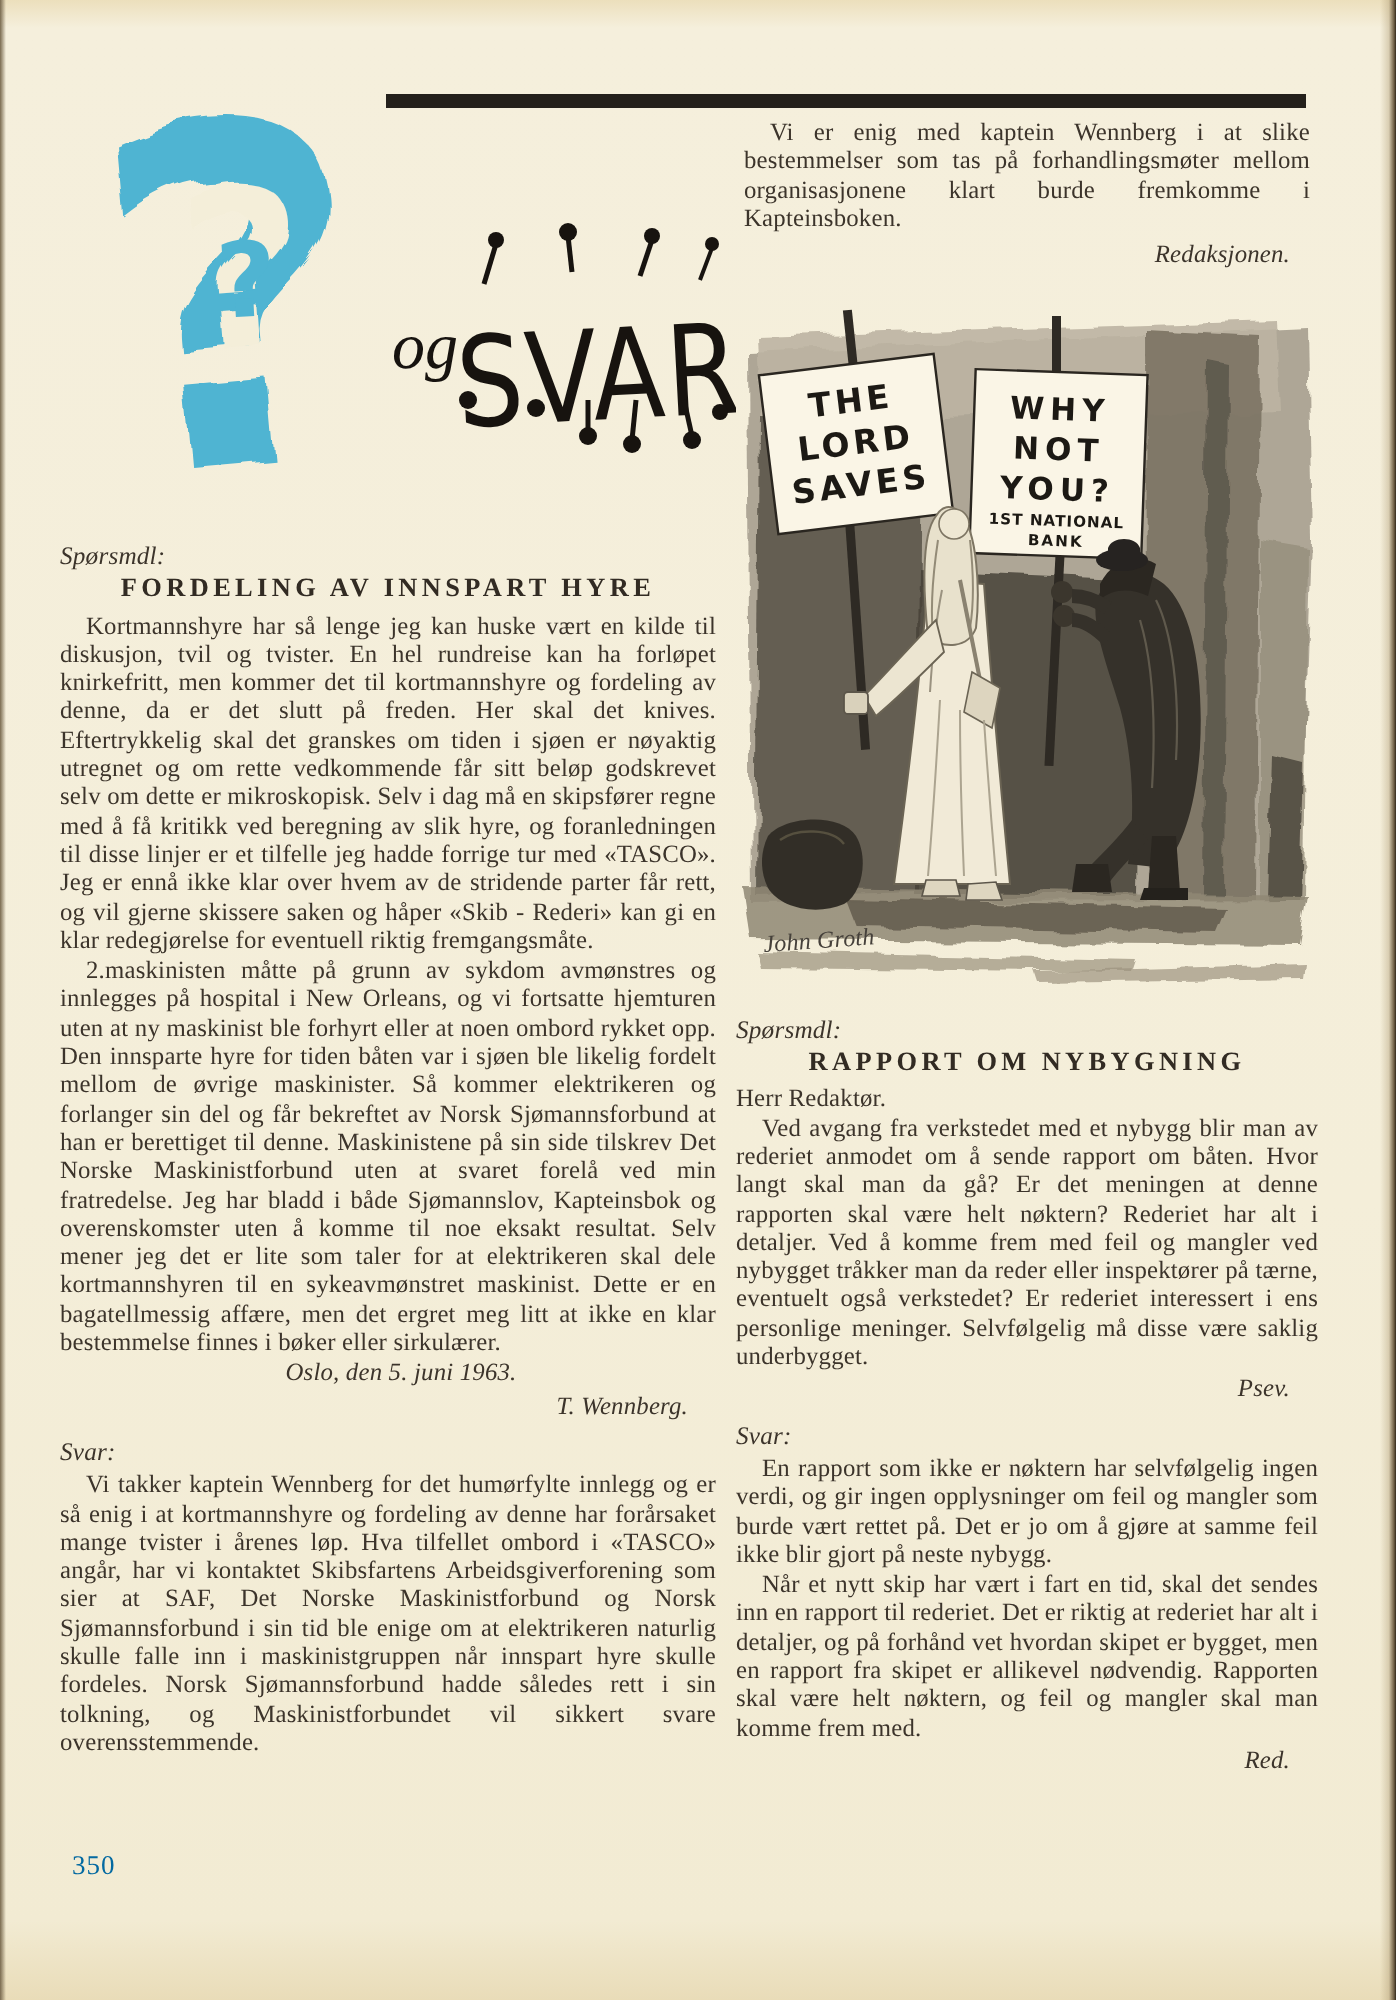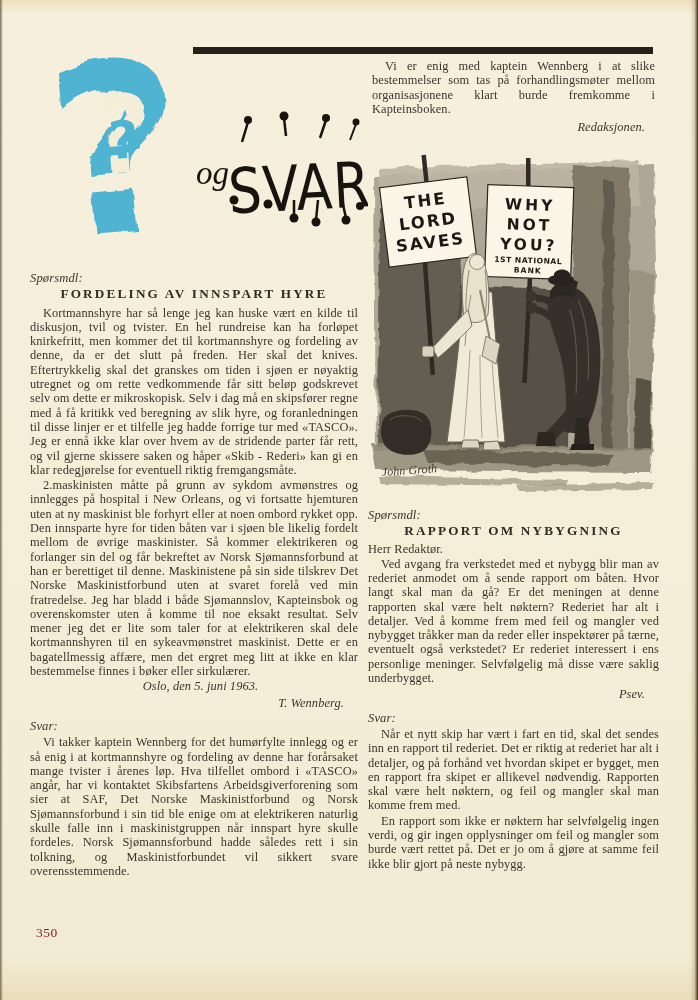--- a/index.html
+++ b/index.html
@@ -24,21 +24,21 @@
   .q-label{font-style:italic;font-size:12.6px;text-align:left;margin:0 0 2px 0;}
   .sec-heading{font-weight:bold;font-size:13.2px;letter-spacing:2.2px;text-align:center;margin:2px 0 4px 0;color:#322b23;}
   .body-p{margin:4px;text-indent:13px;}
   .paras p{margin:0 0 1px 0;}
   .date-line{margin:0;text-indent:13px;text-align:center;font-style:italic;}
   .sig-right{font-style:italic;text-align:right;padding-right:14px;margin:2px 0 2px 0;}
   .answer-label{font-style:italic;font-size:12.6px;text-align:left;margin:9px 0 2px 0;}
   .salutation{margin:0;text-align:left;}
 
   .cartoon-wrap{margin:14px 0 6px 0;width:291px;height:348px;}
-  .page-number{position:absolute;left:36px;top:925px;font-size:13.5px;letter-spacing:.5px;color:#7f1d1d;}
+  .page-number{position:absolute;left:36px;top:925px;font-size:13.5px;letter-spacing:.5px;color:#0369a1;}
 </style>
 </head>
 <body>
 
 <div class="edge-left"></div>
 <div class="edge-right"></div>
 <div class="top-rule"></div>
 
 <svg class="qmark-art" viewBox="0 0 158 226">
   <defs>
@@ -205,16 +205,17 @@
 
   <p class="q-label">Spørsmdl:</p>
   <h2 class="sec-heading">RAPPORT OM NYBYGNING</h2>
   <p class="salutation">Herr Redaktør.</p>
   <div class="paras">
       <p class="body-p">Ved avgang fra verkstedet med et nybygg blir man av rederiet anmodet om å sende rapport om båten. Hvor langt skal man da gå? Er det meningen at denne rapporten skal være helt nøktern? Rederiet har alt i detaljer. Ved å komme frem med feil og mangler ved nybygget tråkker man da reder eller inspektører på tærne, eventuelt også verkstedet? Er rederiet interessert i ens personlige meninger. Selvfølgelig må disse være saklig underbygget.</p>
     </div>
   <div class="sig-right">Psev.</div>
   <p class="answer-label">Svar:</p>
   <div class="paras">
+      <p class="body-p">En rapport som ikke er nøktern har selvfølgelig ingen verdi, og gir ingen opplysninger om feil og mangler som burde vært rettet på. Det er jo om å gjøre at samme feil ikke blir gjort på neste nybygg.</p>
       <p class="body-p">Når et nytt skip har vært i fart en tid, skal det sendes inn en rapport til rederiet. Det er riktig at rederiet har alt i detaljer, og på forhånd vet hvordan skipet er bygget, men en rapport fra skipet er allikevel nødvendig. Rapporten skal være helt nøktern, og feil og mangler skal man komme frem med.</p>
-      <p class="body-p">En rapport som ikke er nøktern har selvfølgelig ingen verdi, og gir ingen opplysninger om feil og mangler som burde vært rettet på. Det er jo om å gjøre at samme feil ikke blir gjort på neste nybygg.</p>
-    </div>
+    </div>
+  <div class="sig-right">Red.</div>
 </div>
 
 </body></html>

